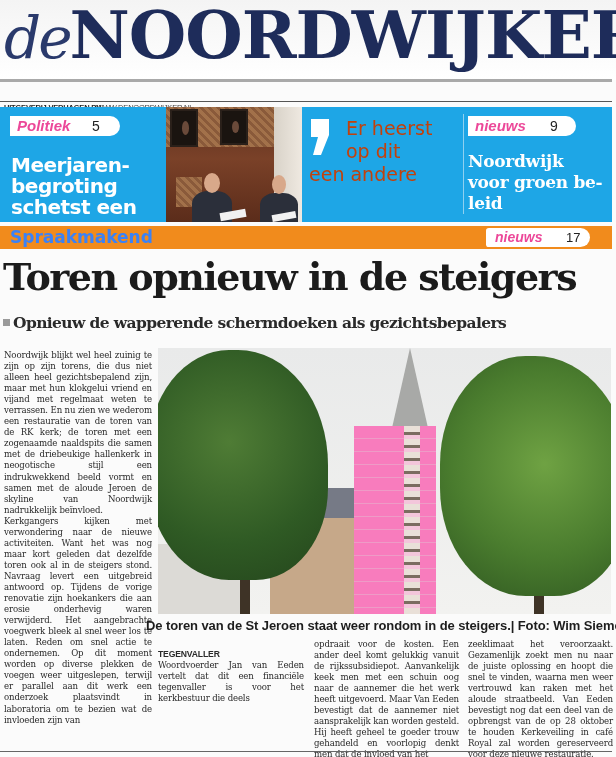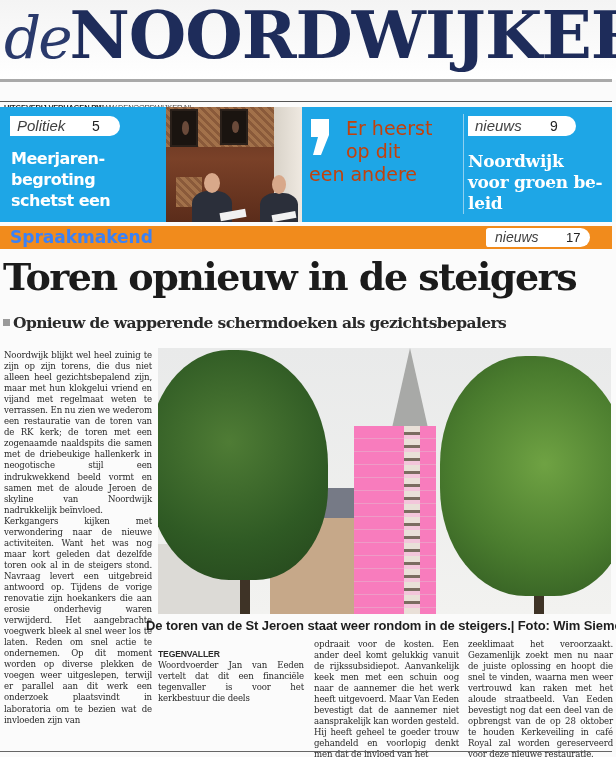--- a/index.html
+++ b/index.html
@@ -21,27 +21,27 @@
     font-size: 7.5px; color: #444; letter-spacing: -0.2px; }
   .slogan { position: absolute; left: 296px; top: 0px; font-family: "Liberation Sans", sans-serif;
     font-size: 12px; color: #222; }
   .slogan b { font-weight: bold; }
   .rule-thin { position: absolute; left: 0; top: 101px; width: 612px; height: 1px; background: #555; }
 
   
   .banner { position: absolute; left: 0; top: 107px; width: 612px; height: 115px; background: #1ea6e6; }
   .pill { position: absolute; height: 20px; background: #fff; border-radius: 0 10px 10px 0;
     font-family: "Liberation Sans", sans-serif; }
-  .pill .label { position: absolute; left: 7px; top: 1px; font-size: 15px; font-weight: normal;
-    font-style: italic; color: #404040; }
+  .pill .label { position: absolute; left: 7px; top: 1px; font-size: 15px; font-weight: bold;
+    font-style: italic; color: #ec4899; }
   .pill .num { position: absolute; top: 2px; font-size: 14px; color: #222; }
   .pill-politiek { left: 10px; top: 116px; width: 110px; }
   .pill-politiek .num { left: 82px; }
   .banner-head { position: absolute; color: #fff; font-family: "DejaVu Sans", sans-serif; font-weight: bold; }
-  .head-left { left: 11px; top: 148px; font-size: 16px; line-height: 21px; letter-spacing: -0.5px; width: 150px; }
+  .head-left { left: 11px; top: 155px; font-size: 20px; line-height: 21px; letter-spacing: -0.5px; width: 150px; }
   .thumb { position: absolute; left: 166px; top: 107px; width: 136px; height: 115px; overflow: hidden;
     background: linear-gradient(#5a3020 0%, #7a4128 45%, #5b2c1a 100%); }
   .frame { position: absolute; background: #1a1410; border: 2px solid #2a201a; }
   .frame .face { position: absolute; left: 40%; top: 30%; width: 30%; height: 40%; border-radius: 50%; background: #6a4a3a; }
   .wall-pat { position: absolute; background: repeating-linear-gradient(45deg, #a2714a 0 3px, #8a5a3a 3px 6px); }
   .person { position: absolute; border-radius: 40% 40% 0 0; background: #2b2f3a; }
   .head { position: absolute; border-radius: 50%; background: #d8a88a; }
   .paper { position: absolute; background: #f1f1f1; transform: rotate(-10deg); }
   .window { position: absolute; left: 108px; top: 0; width: 28px; height: 115px; background: linear-gradient(90deg, #d8d2c8, #efe9e1); }
 

